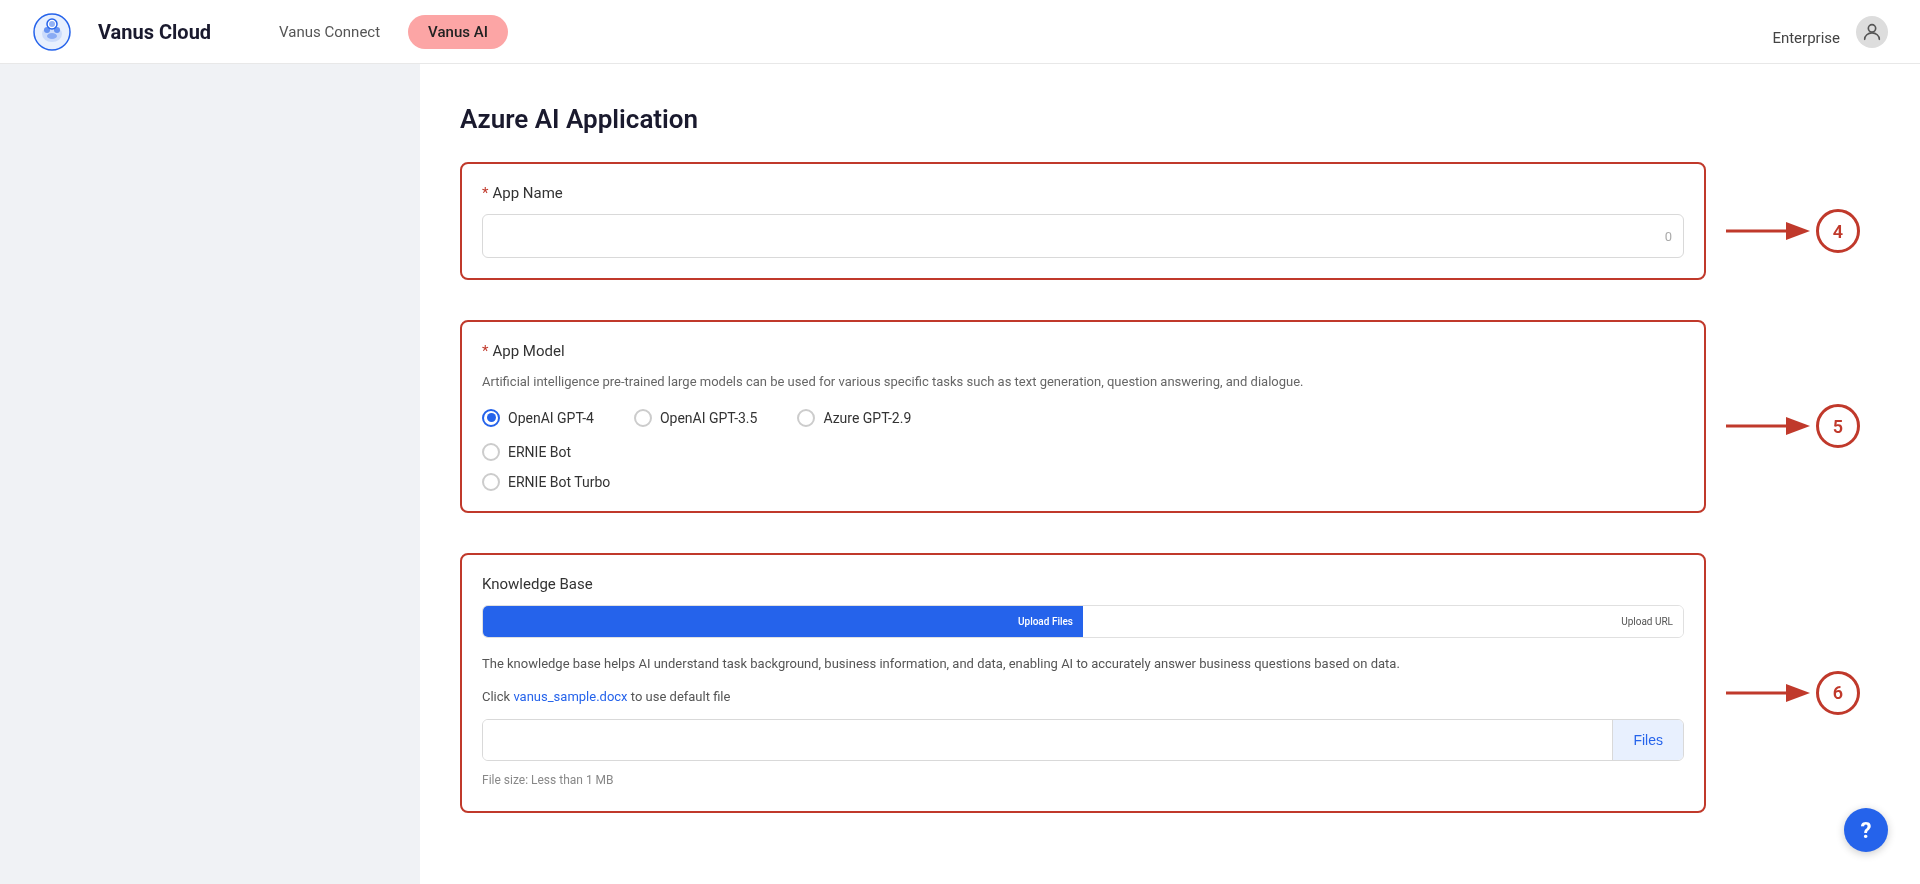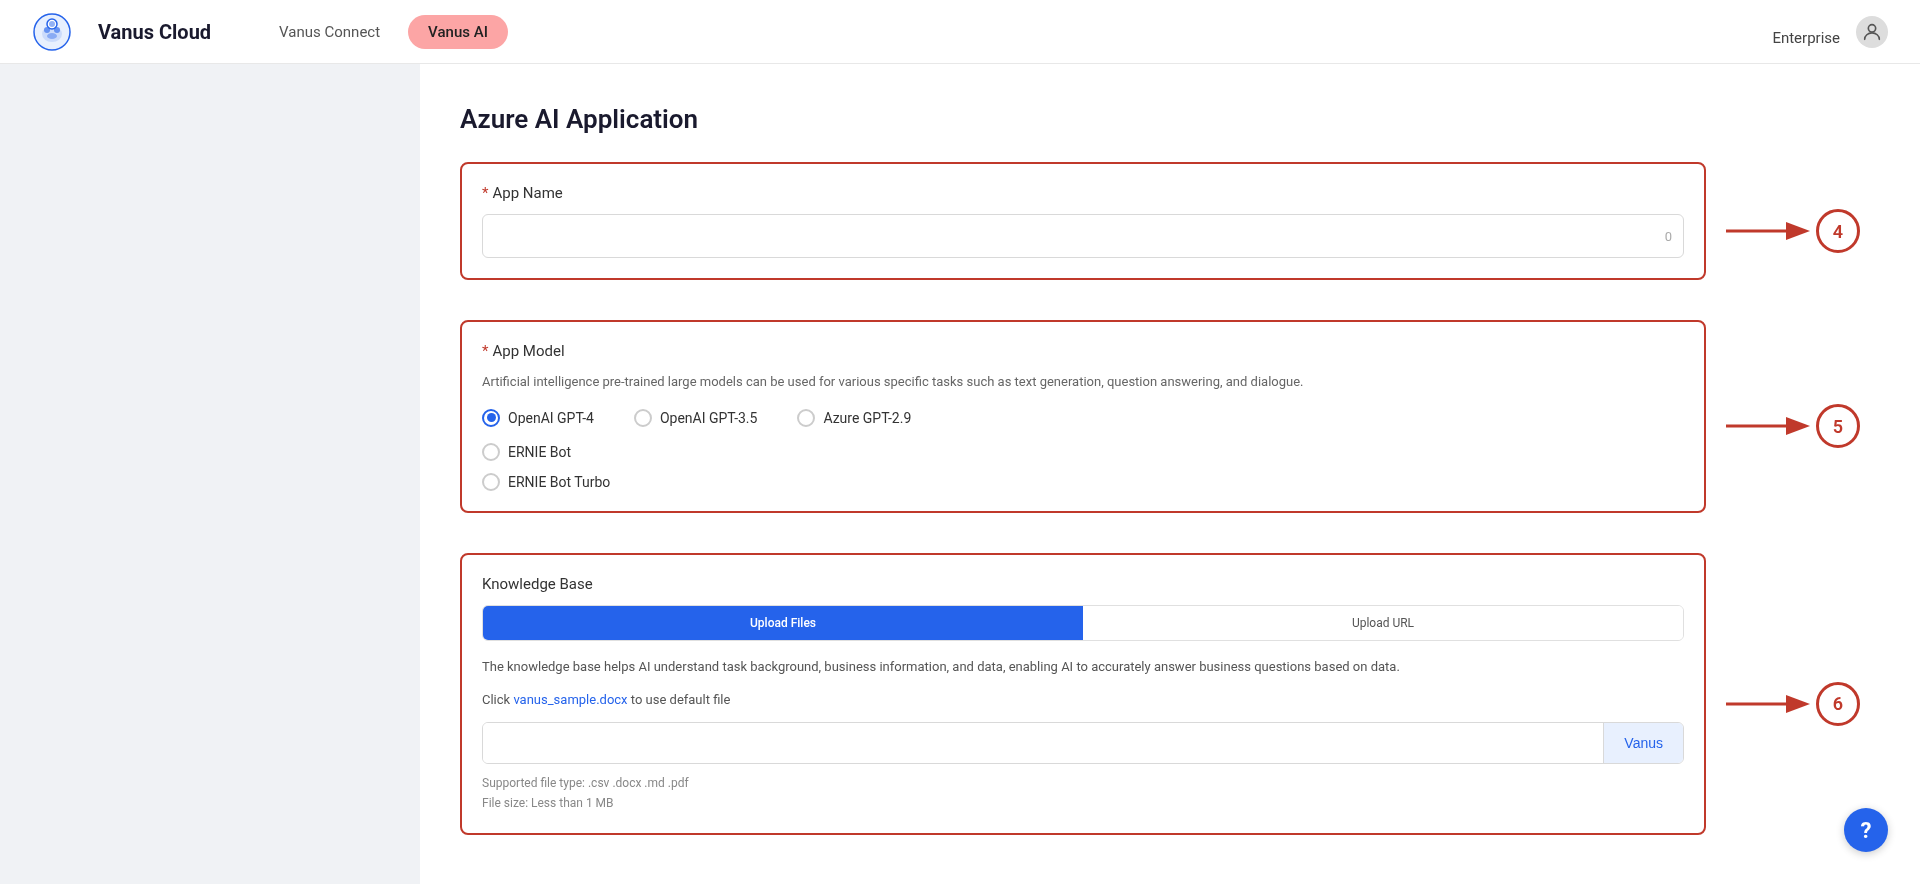--- a/index.html
+++ b/index.html
@@ -203,22 +203,22 @@
     .kb-tabs {
       display: flex;
       border-radius: 6px;
       overflow: hidden;
       border: 1px solid #e0e0e0;
       margin-bottom: 16px;
     }
     .kb-tab {
       flex: 1;
       padding: 10px;
-      text-align: center;
-      font-size: 12px;
+      text-align: right;
+      font-size: 10px;
       cursor: pointer;
       color: #555;
       background: #fff;
     }
     .kb-tab.active {
       background: #2563eb;
       color: #fff;
       font-weight: 500;
     }
     .kb-description {
@@ -430,24 +430,23 @@
         <div class="kb-tabs">
           <div class="kb-tab active">Upload Files</div>
           <div class="kb-tab">Upload URL</div>
         </div>
         <p class="kb-description">The knowledge base helps AI understand task background, business information, and data, enabling AI to accurately answer business questions based on data.</p>
         <p class="kb-description">
           <span>Click </span><a class="kb-sample-link">vanus_sample.docx</a><span> to use default file</span>
         </p>
         <div class="kb-upload-row">
           <input type="text" class="kb-upload-input" style="">
-          <button class="kb-upload-btn">Vanus</button>
+          <button class="kb-upload-btn">Files</button>
         </div>
         <div class="kb-file-info">
-          <div>Supported file type: .csv .docx .md .pdf</div>
           <div>File size: Less than 1 MB</div>
         </div>
       </div>
 
       <div style="display:flex;align-items:center;margin-left:20px;flex-shrink:0;">
         <svg width="90" height="20" viewBox="0 0 90 20">
           <defs>
             <marker id="arrowhead6" markerWidth="8" markerHeight="6" refX="6" refY="3" orient="auto">
               <polygon points="0 0, 8 3, 0 6" fill="#c0392b"></polygon>
             </marker>

